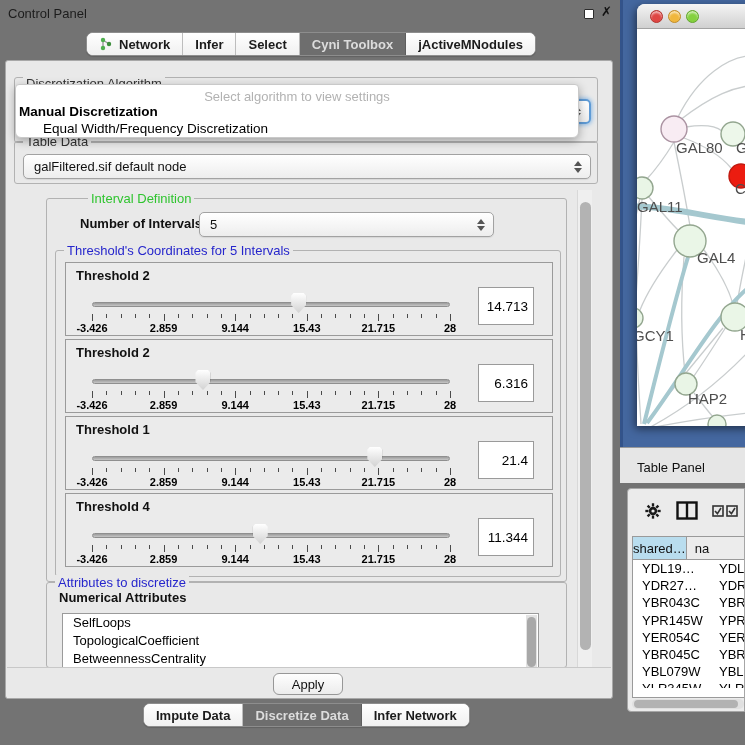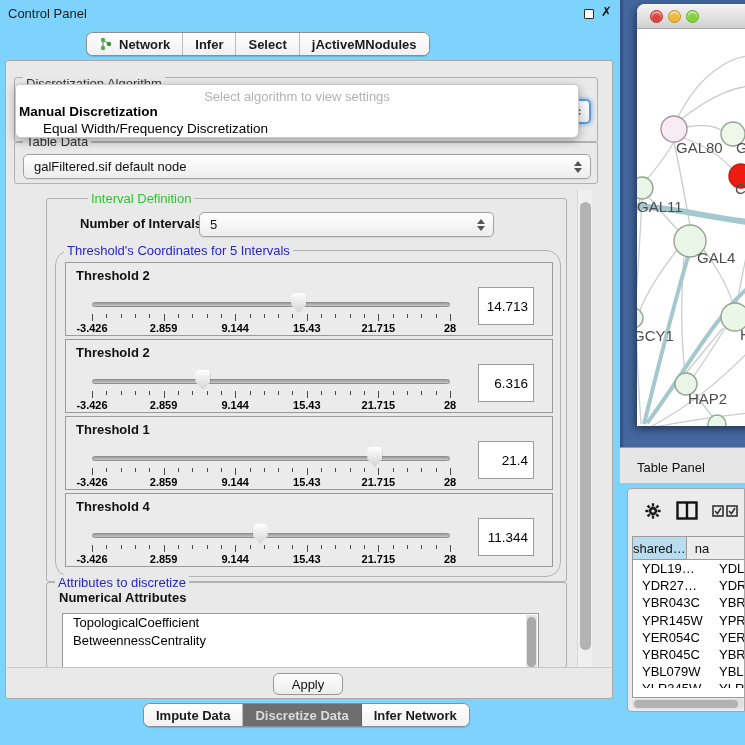--- a/index.html
+++ b/index.html
@@ -1,17 +1,17 @@
 <!DOCTYPE html>
 <html><head>
 <meta charset="utf-8">
 <style>
   html,body{margin:0;padding:0;background:#e9e9e9;}
   *{box-sizing:border-box;font-family:"Liberation Sans","DejaVu Sans",sans-serif;}
-  #root{position:relative;width:745px;height:745px;background:#7dd3fc;overflow:hidden;}
+  #root{position:relative;width:745px;height:745px;background:#737373;overflow:hidden;}
 
   
   .cp-titlebar{position:absolute;left:0;top:0;width:620px;height:28px;}
   .cp-title{position:absolute;left:8px;top:6px;font-size:13px;color:#1c1c1c;}
   .float-icon{position:absolute;left:584px;top:9px;width:10px;height:10px;border:1.5px solid #2c2c2c;background:#fff;border-radius:1px;}
   .close-icon{position:absolute;left:601px;top:4px;font-size:13px;font-weight:bold;color:#111;}
 
   
   .seg-bar{position:absolute;display:flex;height:24px;border:1px solid #8d8d8d;border-radius:7px;overflow:hidden;background:#fff;box-shadow:0 1px 1px rgba(0,0,0,.15);}
   .seg{display:flex;align-items:center;justify-content:center;padding:0 12px;font-size:13px;font-weight:600;color:#1b1b1b;background:linear-gradient(#ffffff,#f0f0f0);border-right:1px solid #bdbdbd;white-space:nowrap;}
@@ -120,20 +120,23 @@
           <circle cx="10" cy="7" r="2.2" fill="#3c8e3c"></circle>
         </svg>
         <span class="tab-label">Network</span>
       </div>
       <div class="seg">
         <span class="tab-label">Infer</span>
       </div>
       <div class="seg">
         <span class="tab-label">Select</span>
       </div>
+      <div class="seg selected">
+        <span class="tab-label">Cyni Toolbox</span>
+      </div>
       <div class="seg">
         <span class="tab-label">jActiveMNodules</span>
       </div>
     </div>
 
   <div class="main-panel">
 
     <div class="groupbox" style="left:8px;top:16px;width:584px;height:66px;">
       <span class="legend" style="top:-2px;">Discretization Algorithm</span>
       <div class="combo focus-ring" style="left:8px;top:21px;width:568px;">
@@ -169,21 +172,21 @@
 
         <span style="position:absolute;left:33px;top:17px;font-size:13px;font-weight:bold;color:#111;">Number of Intervals</span>
         <div class="combo" style="left:152px;top:13px;width:295px;">
           <span class="val">5</span>
           <span class="spinner">
               <i class="up"></i>
               <i class="dn"></i>
             </span>
         </div>
 
-        <div class="groupbox" style="left:8px;top:51px;width:506px;height:327px;border-radius:15px;">
+        <div class="groupbox" style="left:8px;top:51px;width:506px;height:327px;">
           <span class="legend blue">Threshold's Coordinates for 5 Intervals</span>
           <div id="threshold-container" style="position:absolute;left:9px;top:11px;">
               <div class="thresh-box">
     <div class="thresh-label">Threshold 2</div>
     <div class="track"></div>
     <div class="thumb-zone">
                   <div class="sl-thumb" style="left: calc(57.7197% - 7.5px);"></div>
                 </div>
     <div class="ticks">
                   <div class="tick major" style="left: 0%;"></div>
@@ -357,20 +360,21 @@
   </div>
             </div>
         </div>
       </div>
 
       <div class="groupbox" style="left:32px;top:392px;width:521px;height:86px;">
         <span class="legend blue">Attributes to discretize</span>
         <span style="position:absolute;left:12px;top:7px;font-size:13px;font-weight:bold;color:#111;">Numerical Attributes</span>
         <div class="attr-list">
           <div id="attr-items">
+              <div class="attr-item">SelfLoops</div>
               <div class="attr-item">TopologicalCoefficient</div>
               <div class="attr-item">BetweennessCentrality</div>
             </div>
           <div class="list-scrollbar">
               <div class="thumb"></div>
             </div>
         </div>
       </div>
     </div>
 

